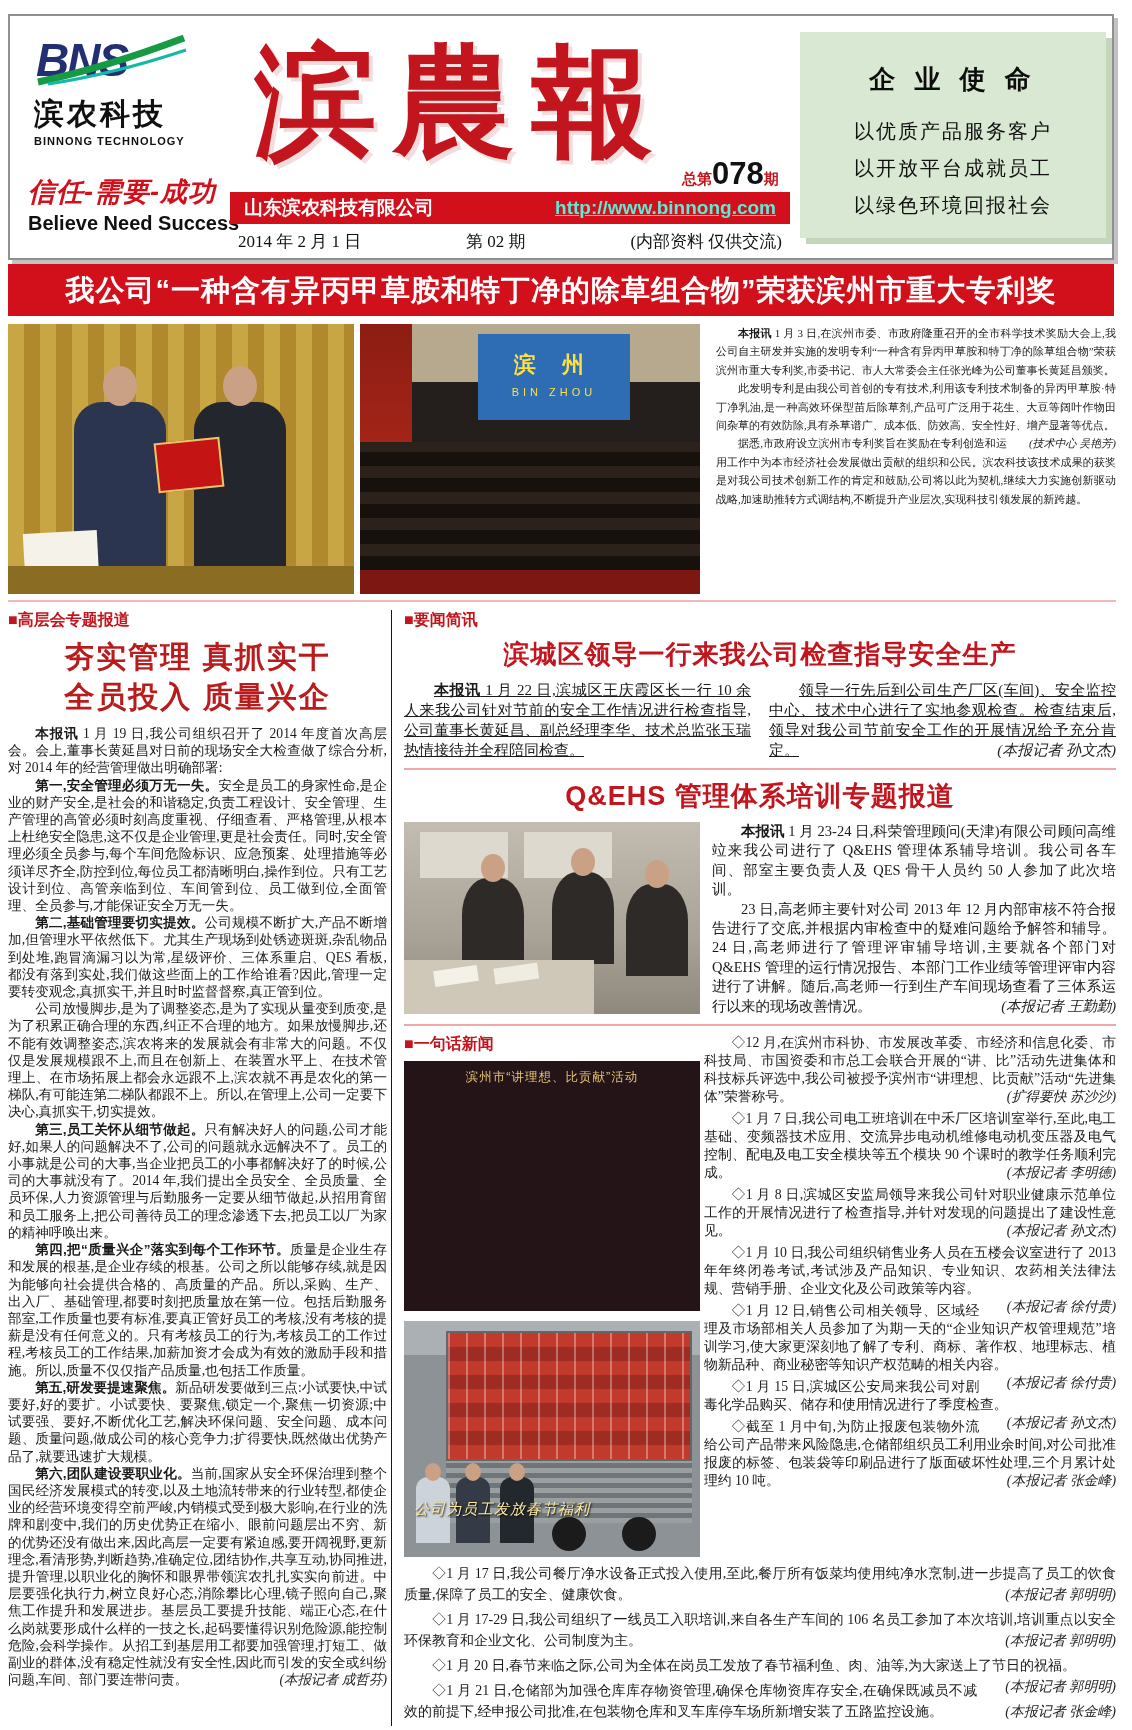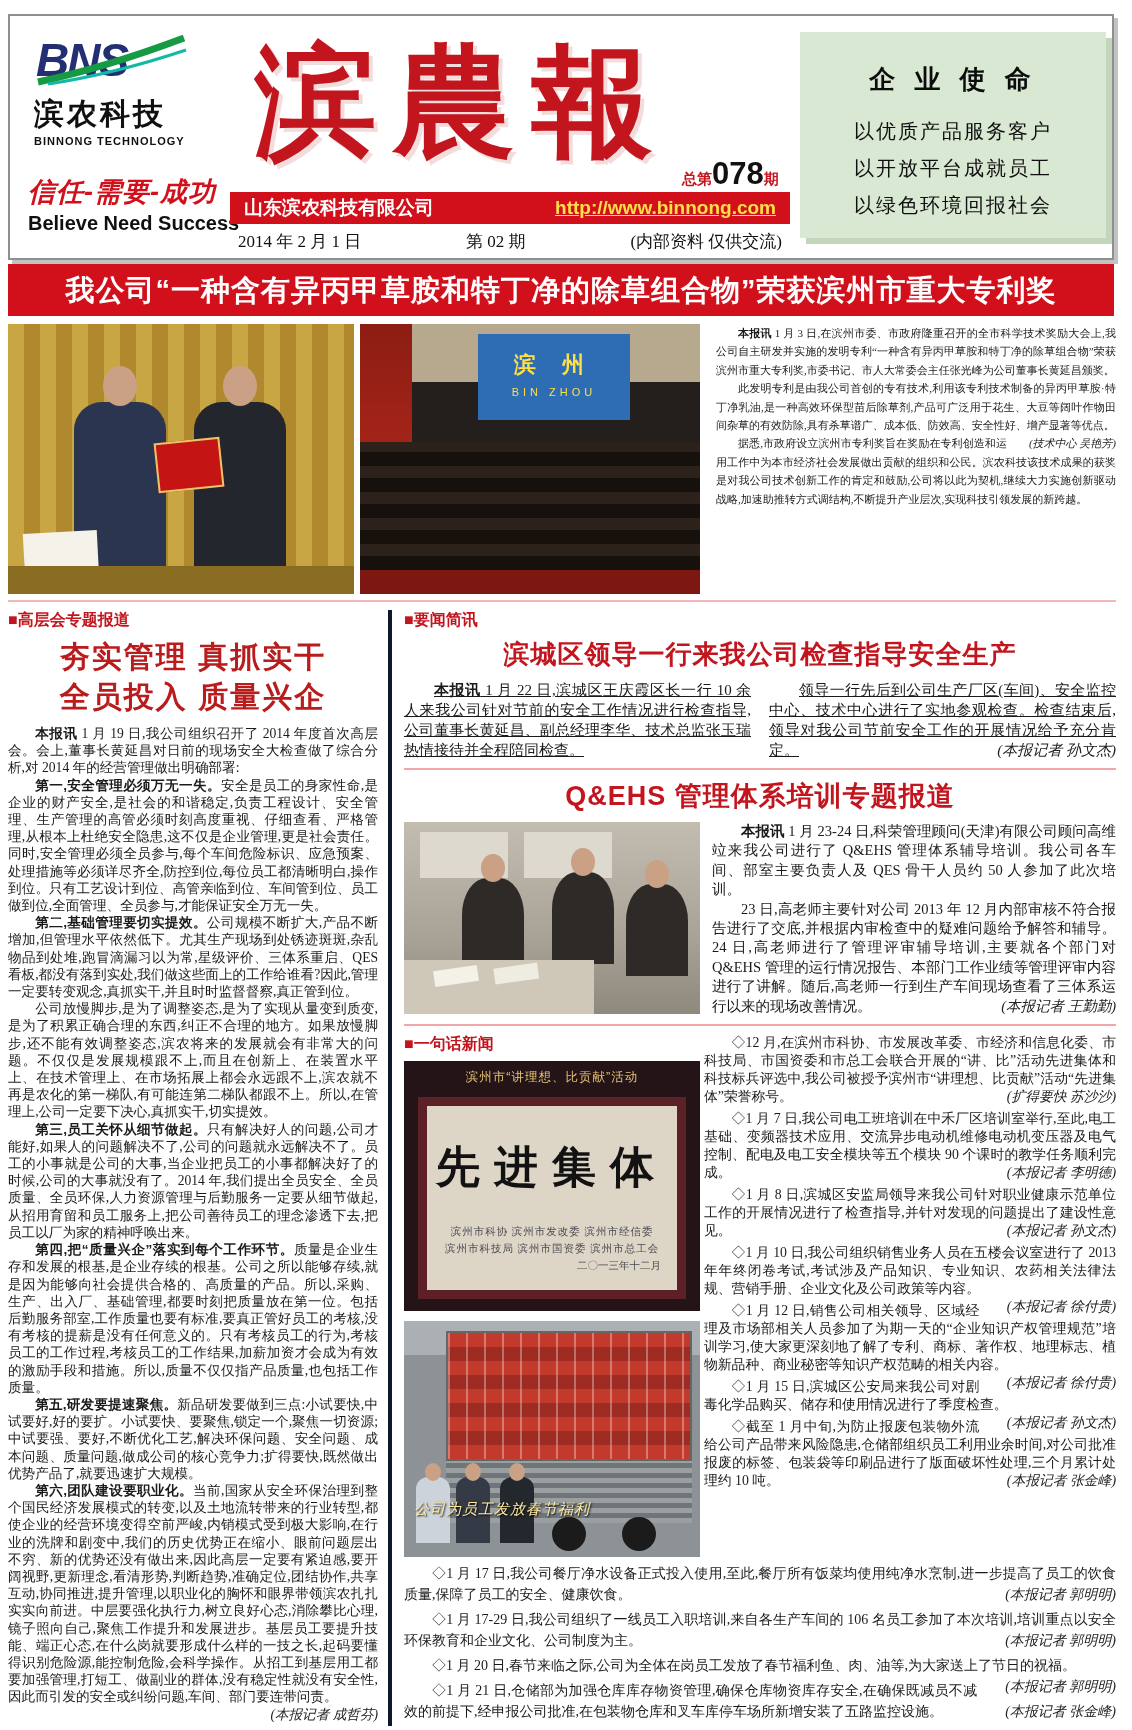--- a/index.html
+++ b/index.html
@@ -17,21 +17,21 @@
   .slogan-en{font-family:"Liberation Sans",sans-serif;font-weight:700;font-size:20px;color:#101010;margin-top:2px;}
   .masthead{position:absolute;left:212px;top:4px;width:480px;height:162px;line-height:162px;text-align:center;
     font-family:"DejaVu Serif",serif;font-weight:bold;font-size:122px;color:#c2151d;letter-spacing:16px;
     text-shadow:4px 4px 0 rgba(190,60,60,.18);white-space:nowrap;}
   .issue-total{position:absolute;left:672px;top:140px;white-space:nowrap;}
   .issue-total .small{color:#c2151d;font-size:15px;font-weight:700;}
   .issue-total .big{color:#111;font-size:31px;font-weight:900;font-family:"Liberation Sans",sans-serif;}
   .company-bar{position:absolute;left:220px;top:176px;width:560px;height:32px;background:#d2101c;color:#fff;
     display:flex;justify-content:space-between;align-items:center;padding:0 14px;box-sizing:border-box;
     font-family:"Liberation Sans",sans-serif;font-weight:700;font-size:19px;}
-  .company-bar a{color:#fde047;text-decoration:underline;}
+  .company-bar a{color:#5eead4;text-decoration:underline;}
   .date-row{position:absolute;left:220px;top:214px;width:560px;display:flex;justify-content:space-between;
     font-size:17px;color:#111;padding:0 8px;box-sizing:border-box;}
   .mission-box{position:absolute;left:790px;top:16px;width:306px;height:206px;background:#d9e8d2;
     box-shadow:6px 6px 0 #c3d6bb;}
   .mission-title{text-align:center;font-family:"Liberation Sans",sans-serif;font-weight:900;font-size:26px;
     letter-spacing:6px;color:#0c0c0c;margin-top:30px;}
   .mission-lines{margin-top:16px;text-align:center;font-size:20px;letter-spacing:2px;line-height:37px;color:#101010;}
 
   
   .banner{position:absolute;left:8px;top:264px;width:1106px;height:52px;background:#d2101c;color:#fff;
@@ -61,21 +61,21 @@
   .p2 .crowd{position:absolute;left:0;right:0;bottom:24px;height:128px;background:repeating-linear-gradient(0deg,#17110e 0 14px,#2c221b 14px 26px);}
   .p2 .table{position:absolute;left:0;right:0;bottom:0;height:24px;background:#7c1712;}
 
   .patent-art{flex:1;padding-left:10px;font-size:11px;line-height:18.4px;text-align:justify;}
   .para{text-indent:2em;margin:0;}
   .plead{font-weight:900;font-family:"Liberation Sans",sans-serif;}
   .byline{float:right;font-style:italic;color:#222;}
 
   
   .mainrow{position:absolute;left:8px;top:600px;width:1108px;height:1126px;display:flex;border-top:2px solid #f0b9b9;padding-top:8px;box-sizing:border-box;}
-  .leftcol{width:384px;padding-right:10px;border-right:4px solid #0f172a;box-sizing:border-box;}
+  .leftcol{width:384px;padding-right:4px;border-right:1px solid #0f172a;box-sizing:border-box;}
   .rightcol{flex:1;padding-left:12px;box-sizing:border-box;}
 
   .section-label{font-family:"Liberation Sans",sans-serif;font-weight:900;font-size:16px;color:#c2151d;}
   .hl-headline{font-family:"Liberation Sans",sans-serif;font-weight:900;font-size:30px;color:#b91c1c;
     text-align:center;line-height:40px;margin:6px 0 8px 0;letter-spacing:2px;}
   .leftcol .body{font-size:13.6px;line-height:17.2px;text-align:justify;}
 
   .brief-headline{font-family:"Liberation Sans",sans-serif;font-weight:900;font-size:26px;color:#c2151d;
     text-align:center;margin:6px 0 8px 0;letter-spacing:1px;}
   .brief-cols{display:flex;gap:18px;font-size:15px;line-height:20px;text-align:justify;text-decoration:underline;}
@@ -282,30 +282,20 @@
       </div>
 
       <div class="hr-pink"></div>
 
       <div class="bottomrow">
         <div class="bleft">
           <div class="section-label">■一句话新闻</div>
 
           <div class="photo p4">
             <div class="band">滨州市“讲理想、比贡献”活动</div>
-            <div class="frame">
-              <div class="board">
-                <div class="ptitle">先进集体</div>
-                <div class="orgs">
-                  <div>滨州市科协    滨州市发改委    滨州市经信委</div>
-                  <div>滨州市科技局   滨州市国资委   滨州市总工会</div>
-                </div>
-                <div class="pdate">二〇一三年十二月</div>
-              </div>
-            </div>
           </div>
 
           <div class="photo p5">
             <div class="cargo"></div>
             <div class="slats"></div>
             <div class="wh"></div>
             <div class="fig ps ps1">
                 <div class="head"></div>
                 <div class="body"></div>
               </div>

